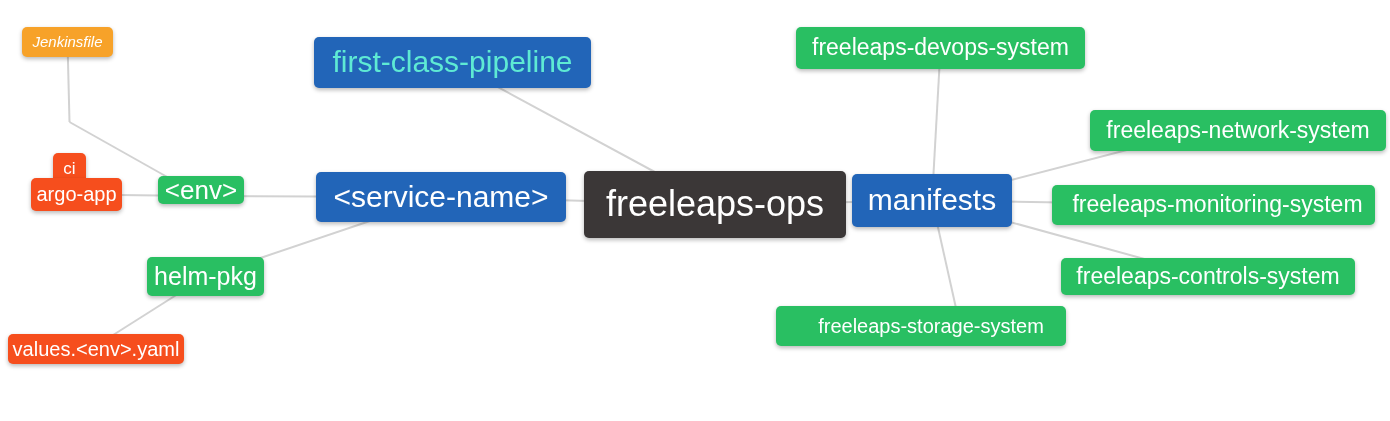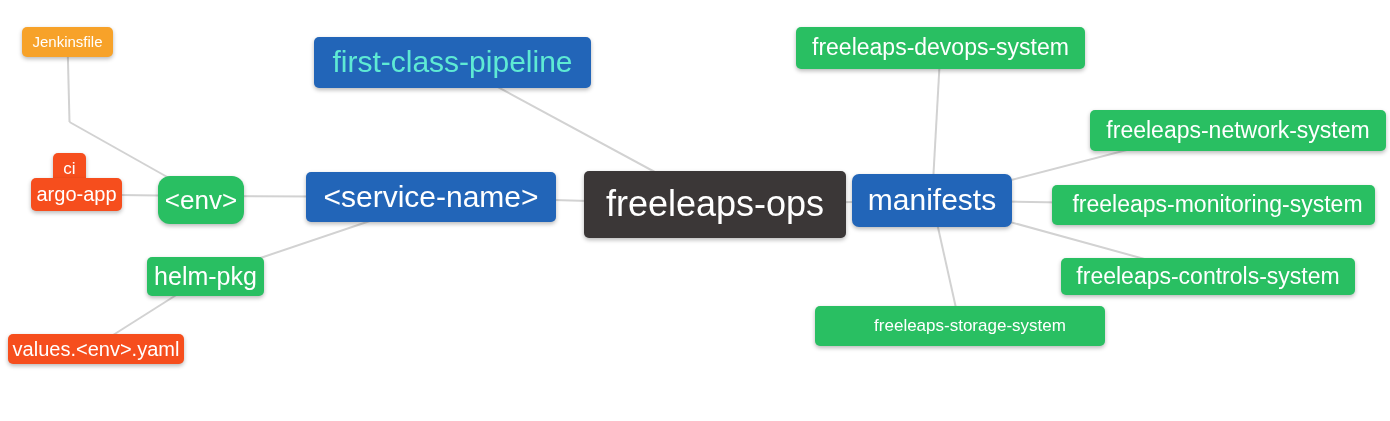--- a/index.html
+++ b/index.html
@@ -55,59 +55,59 @@
       <line x1="452.5" y1="62.5" x2="715" y2="204.5" stroke="#d2d2d2" stroke-width="2"></line>
       <line x1="441" y1="197" x2="715" y2="204.5" stroke="#d2d2d2" stroke-width="2"></line>
       <line x1="715" y1="204.5" x2="932" y2="200.5" stroke="#d2d2d2" stroke-width="2"></line>
       <line x1="932" y1="200.5" x2="940.5" y2="48" stroke="#d2d2d2" stroke-width="2"></line>
       <line x1="932" y1="200.5" x2="1202" y2="130.5" stroke="#d2d2d2" stroke-width="2"></line>
       <line x1="932" y1="200.5" x2="1213.5" y2="205" stroke="#d2d2d2" stroke-width="2"></line>
       <line x1="932" y1="200.5" x2="1208" y2="276.5" stroke="#d2d2d2" stroke-width="2"></line>
       <line x1="932" y1="200.5" x2="960" y2="326" stroke="#d2d2d2" stroke-width="2"></line>
     </svg>
   <div id="nodes">
-      <div class="node" style="left: 22px; top: 27px; width: 91px; height: 30px; font-size: 15px; background: rgb(247, 162, 41); color: rgb(255, 255, 255);">
+      <div class="node" style="left: 22px; top: 27px; width: 91px; height: 30px; font-size: 15px; background: rgb(247, 162, 41); color: rgb(255, 255, 255); font-style: italic;">
         <span>Jenkinsfile</span>
       </div>
       <div class="node" style="left: 53px; top: 106px; width: 33px; height: 32px; font-size: 17px; background: rgb(246, 78, 29); color: rgb(255, 255, 255); margin-top: 47px;">
         <span>ci</span>
       </div>
       <div class="node" style="left: 31px; top: 178px; width: 91px; height: 33px; font-size: 20px; background: rgb(246, 78, 29); color: rgb(255, 255, 255);">
         <span>argo-app</span>
       </div>
-      <div class="node" style="left: 158px; top: 176px; width: 86px; height: 48px; font-size: 26px; background: rgb(41, 191, 98); color: rgb(255, 255, 255); border-radius: 12px;">
+      <div class="node" style="left: 158px; top: 176px; width: 86px; height: 28px; font-size: 26px; background: rgb(41, 191, 98); color: rgb(255, 255, 255);">
         <span>&lt;env&gt;</span>
       </div>
       <div class="node" style="left: 147px; top: 257px; width: 117px; height: 39px; font-size: 25px; background: rgb(41, 191, 98); color: rgb(255, 255, 255);">
         <span>helm-pkg</span>
       </div>
       <div class="node" style="left: 8px; top: 334px; width: 176px; height: 30px; font-size: 20px; background: rgb(246, 78, 29); color: rgb(255, 255, 255);">
         <span>values.&lt;env&gt;.yaml</span>
       </div>
       <div class="node" style="left: 314px; top: 37px; width: 277px; height: 51px; font-size: 30px; background: rgb(34, 101, 184); color: #5eead4;">
         <span>first-class-pipeline</span>
       </div>
-      <div class="node" style="left: 306px; top: 172px; width: 250px; height: 50px; font-size: 30px; background: rgb(34, 101, 184); color: rgb(255, 255, 255);">
+      <div class="node" style="left: 316px; top: 172px; width: 250px; height: 50px; font-size: 30px; background: rgb(34, 101, 184); color: rgb(255, 255, 255);">
         <span>&lt;service-name&gt;</span>
       </div>
       <div class="node" style="left: 584px; top: 171px; width: 262px; height: 67px; font-size: 36px; background: rgb(59, 55, 55); color: rgb(255, 255, 255);">
         <span>freeleaps-ops</span>
       </div>
-      <div class="node" style="left: 852px; top: 174px; width: 160px; height: 53px; font-size: 30px; background: rgb(34, 101, 184); color: rgb(255, 255, 255); border-radius: 7px;">
+      <div class="node" style="left: 852px; top: 174px; width: 160px; height: 53px; font-size: 30px; background: rgb(34, 101, 184); color: rgb(255, 255, 255);">
         <span>manifests</span>
       </div>
       <div class="node" style="left: 796px; top: 27px; width: 289px; height: 42px; font-size: 23px; background: rgb(41, 191, 98); color: rgb(255, 255, 255);">
         <span>freeleaps-devops-system</span>
       </div>
       <div class="node" style="left: 1054px; top: 110px; width: 296px; height: 41px; font-size: 23px; background: rgb(41, 191, 98); color: rgb(255, 255, 255); margin-left: 36px;">
         <span>freeleaps-network-system</span>
       </div>
       <div class="node" style="left: 1052px; top: 185px; width: 323px; height: 40px; font-size: 23px; background: rgb(41, 191, 98); color: rgb(255, 255, 255); padding-left: 8px;">
         <span>freeleaps-monitoring-system</span>
       </div>
       <div class="node" style="left: 1061px; top: 258px; width: 294px; height: 37px; font-size: 23px; background: rgb(41, 191, 98); color: rgb(255, 255, 255); justify-content: center;">
         <span>freeleaps-controls-system</span>
       </div>
-      <div class="node" style="left: 815px; top: 306px; width: 290px; height: 40px; font-size: 17px; background: rgb(41, 191, 98); color: rgb(255, 255, 255); padding-left: 20px;">
+      <div class="node" style="left: 776px; top: 306px; width: 290px; height: 40px; font-size: 20px; background: rgb(41, 191, 98); color: rgb(255, 255, 255); padding-left: 20px;">
         <span>freeleaps-storage-system</span>
       </div>
     </div>
 </div>
 
 </body></html>

